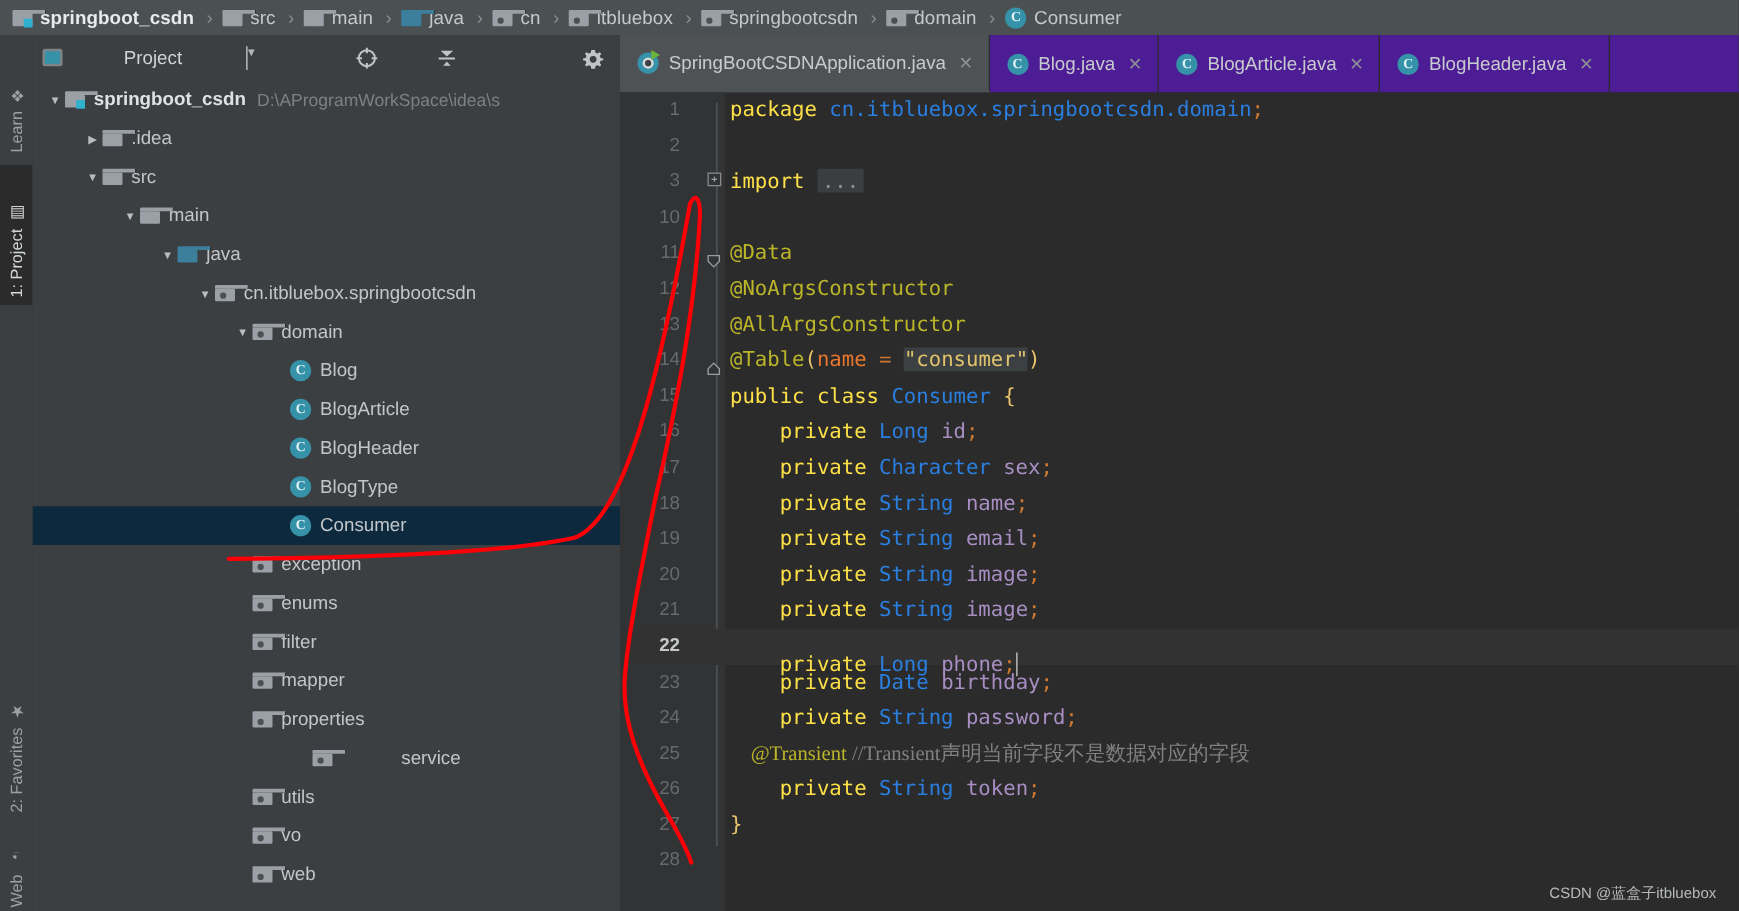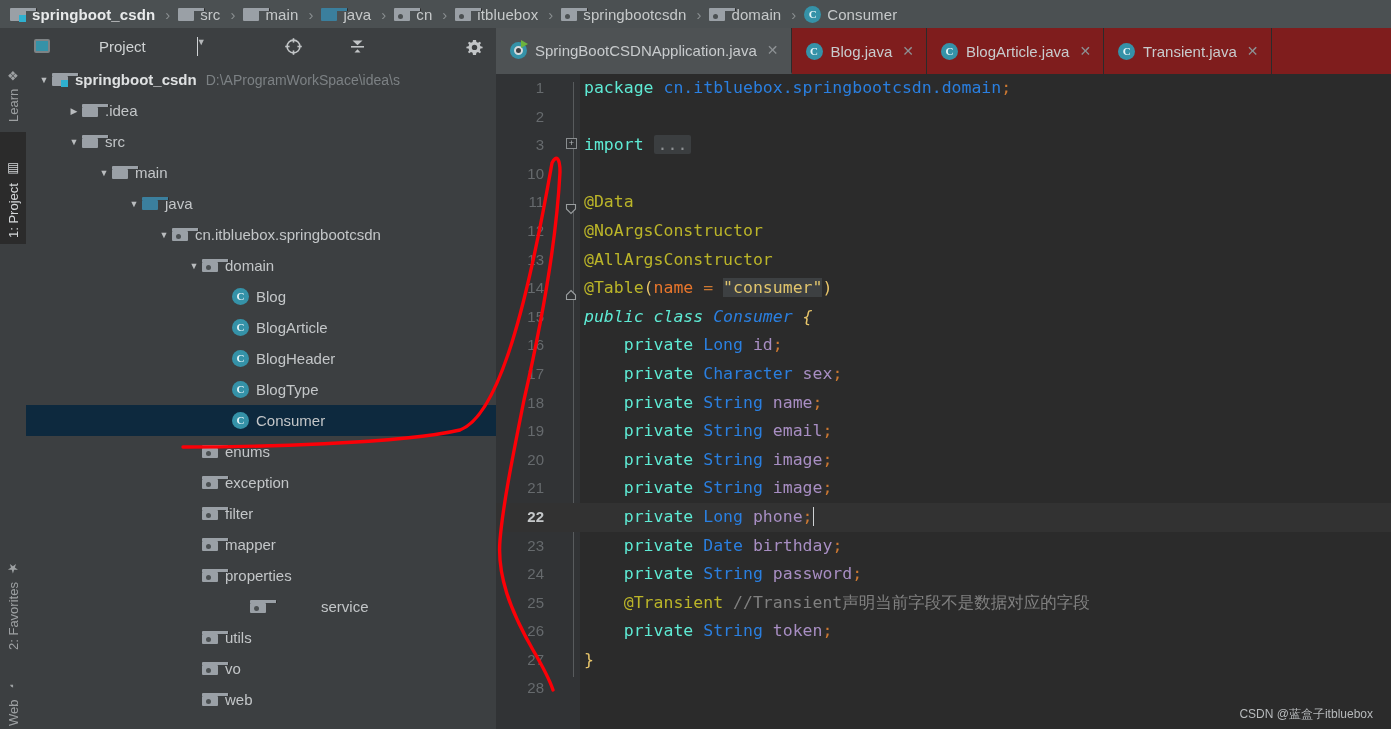--- a/index.html
+++ b/index.html
@@ -62,39 +62,39 @@
               font-size:9px;text-align:center;line-height:16px;flex:0 0 auto;}
   .row .nm{margin-left:7px;}
   .row .nm.bold{font-weight:bold;color:#dfe1e2;}
   .row .path{margin-left:9px;color:#7c8184;font-size:14px;}
 
   
   .pscroll{position:absolute;left:482px;top:72px;width:8px;height:470px;background:#5a5f62;border-radius:0;}
 
   
   .editor{position:absolute;left:496px;top:28px;width:895px;height:701px;background:#2b2b2b;}
-  .tabs{height:46px;display:flex;align-items:stretch;background:#7f1d1d;}
+  .tabs{height:46px;display:flex;align-items:stretch;background:#4c1d95;}
   .tab{display:flex;align-items:center;padding:0 12px 0 14px;height:46px;
        border-right:1px solid #2b2b2b;box-sizing:border-box;white-space:nowrap;}
   .tab.active{background:#4e5254;border-bottom:2px solid #4e5254;}
   .tab .tlbl{font-size:15px;color:#c8cbcd;margin-left:8px;}
   .tab .tx{margin-left:10px;color:#8d9194;font-size:14px;}
 
   .code{position:absolute;left:0;top:46px;width:895px;height:655px;background:#2b2b2b;}
   .gutter{position:absolute;left:0;top:0;width:84px;height:655px;background:#313335;}
   .fold{position:absolute;left:70px;top:0;width:14px;height:655px;}
   .foldline{position:absolute;left:7px;top:8px;width:1px;height:595px;background:#585b5d;}
   .lines{position:absolute;left:0;top:0;width:895px;height:655px;
          font-family:"DejaVu Sans Mono","Liberation Mono",monospace;font-size:16.5px;}
   .ln{position:relative;height:28.6px;line-height:28.6px;white-space:pre;}
   .ln .num{position:absolute;left:0;width:48px;text-align:right;color:#666a6d;font-size:15px;
            font-family:"Liberation Sans",sans-serif;}
   .ln.cur .num{color:#c5c8ca;font-weight:bold;}
   .ln.cur{background:#323232;}
-  .ln .txt{position:absolute;left:88px;} .kw{color:#5eead4;} .typ{color:#2a7fe0;} .fld{color:#a88ec3;}
+  .ln .txt{position:absolute;left:88px;} .kw{color:#fde047;} .typ{color:#2a7fe0;} .fld{color:#a88ec3;}
   .pkg{color:#2a7fe0;} .ann{color:#bbb529;} .str{color:#e0c46c;}
   .cmt{color:#808080;} .op{color:#cc7832;} .br{color:#e8c56a;} .sq{color:#cc7832;}
   .attr{color:#e8762c;}
   .folded{background:#3b3e40;color:#8d9194;padding:0 4px;border-radius:2px;}
   .foldbox{position:absolute;left:-18px;top:7px;width:11px;height:11px;border:1px solid #8a8e90;
            box-sizing:border-box;color:#b2b6b8;font-size:9px;line-height:9px;text-align:center;
            font-family:"Liberation Sans",sans-serif;background:#313335;}
   .foldv{position:absolute;left:-19px;top:8px;width:12px;height:11px;}
   .strhl{background:#3d4042;}
   .caret{display:inline-block;width:1.5px;height:19px;background:#cfd2d4;vertical-align:-4px;}
@@ -325,30 +325,30 @@
           <span class="ico ico-class">C</span>
           <span class="nm">Consumer</span>
         </div>
         <div class="row" style="padding-left: 160px;">
           <span class="arrow"></span>
           <span class="ico ico-folder ico-pkg">
             <i class="tab"></i>
             <i class="body"></i>
             <i class="dot"></i>
           </span>
+          <span class="nm">exception</span>
+        </div>
+        <div class="row" style="padding-left: 160px;">
+          <span class="arrow"></span>
+          <span class="ico ico-folder ico-pkg">
+            <i class="tab"></i>
+            <i class="body"></i>
+            <i class="dot"></i>
+          </span>
           <span class="nm">enums</span>
-        </div>
-        <div class="row" style="padding-left: 160px;">
-          <span class="arrow"></span>
-          <span class="ico ico-folder ico-pkg">
-            <i class="tab"></i>
-            <i class="body"></i>
-            <i class="dot"></i>
-          </span>
-          <span class="nm">exception</span>
         </div>
         <div class="row" style="padding-left: 160px;">
           <span class="arrow"></span>
           <span class="ico ico-folder ico-pkg">
             <i class="tab"></i>
             <i class="body"></i>
             <i class="dot"></i>
           </span>
           <span class="nm">filter</span>
         </div>
@@ -425,21 +425,21 @@
           <span class="tlbl">Blog.java</span>
           <span class="tx">✕</span>
         </div>
         <div class="tab">
           <span class="ico ico-class">C</span>
           <span class="tlbl">BlogArticle.java</span>
           <span class="tx">✕</span>
         </div>
         <div class="tab">
           <span class="ico ico-class">C</span>
-          <span class="tlbl">Transient.java</span>
+          <span class="tlbl">BlogHeader.java</span>
           <span class="tx">✕</span>
         </div>
       </div>
     <div class="code">
       <div class="gutter"></div>
       <div class="fold">
           <div class="foldline"></div>
         </div>
       <div class="lines" id="lines">
           <div class="ln"><span class="num">1</span><span class="txt" style="position: absolute; left: 88px;"><span class="kw">package </span><span class="pkg">cn.itbluebox.springbootcsdn.domain</span><span class="sq">;</span></span></div>
@@ -447,31 +447,31 @@
           <div class="ln"><span class="num">3</span><span class="txt" style="position: absolute; left: 88px;"><span class="foldbox">+</span><span class="kw">import </span><span class="folded">...</span></span></div>
           <div class="ln"><span class="num">10</span><span class="txt" style="position: absolute; left: 88px;"></span></div>
           <div class="ln"><span class="num">11</span><span class="txt" style="position: absolute; left: 88px;"><span class="foldv"><svg width="12" height="12" viewBox="0 0 12 12">
                   <path d="M1.5 1.5 H10.5 V6 L6 10.5 L1.5 6 Z" fill="#313335" stroke="#9a9ea0" stroke-width="1.1"></path>
                 </svg></span><span class="ann">@Data</span></span></div>
           <div class="ln"><span class="num">12</span><span class="txt" style="position: absolute; left: 88px;"><span class="ann">@NoArgsConstructor</span></span></div>
           <div class="ln"><span class="num">13</span><span class="txt" style="position: absolute; left: 88px;"><span class="ann">@AllArgsConstructor</span></span></div>
           <div class="ln"><span class="num">14</span><span class="txt" style="position: absolute; left: 88px;"><span class="foldv"><svg width="12" height="12" viewBox="0 0 12 12">
                   <path d="M6 1.5 L10.5 6 V10.5 H1.5 V6 Z" fill="#313335" stroke="#9a9ea0" stroke-width="1.1"></path>
                 </svg></span><span class="ann">@Table</span><span class="br">(</span><span class="attr">name</span><span class="op"> = </span><span class="str strhl">"consumer"</span><span class="br">)</span></span></div>
-          <div class="ln"><span class="num">15</span><span class="txt" style="position: absolute; left: 88px; font-style: italic;"><span class="kw">public </span><span class="kw">class </span><span class="typ">Consumer</span><span class="br"> {</span></span></div>
+          <div class="ln"><span class="num">15</span><span class="txt" style="position: absolute; left: 88px;"><span class="kw">public </span><span class="kw">class </span><span class="typ">Consumer</span><span class="br"> {</span></span></div>
           <div class="ln"><span class="num">16</span><span class="txt" style="position: absolute; left: 88px;"><span class="kw">    private </span><span class="typ">Long</span><span class=""> </span><span class="fld">id</span><span class="sq">;</span></span></div>
           <div class="ln"><span class="num">17</span><span class="txt" style="position: absolute; left: 88px;"><span class="kw">    private </span><span class="typ">Character</span><span class=""> </span><span class="fld">sex</span><span class="sq">;</span></span></div>
           <div class="ln"><span class="num">18</span><span class="txt" style="position: absolute; left: 88px;"><span class="kw">    private </span><span class="typ">String</span><span class=""> </span><span class="fld">name</span><span class="sq">;</span></span></div>
           <div class="ln"><span class="num">19</span><span class="txt" style="position: absolute; left: 88px;"><span class="kw">    private </span><span class="typ">String</span><span class=""> </span><span class="fld">email</span><span class="sq">;</span></span></div>
           <div class="ln"><span class="num">20</span><span class="txt" style="position: absolute; left: 88px;"><span class="kw">    private </span><span class="typ">String</span><span class=""> </span><span class="fld">image</span><span class="sq">;</span></span></div>
           <div class="ln"><span class="num">21</span><span class="txt" style="position: absolute; left: 88px;"><span class="kw">    private </span><span class="typ">String</span><span class=""> </span><span class="fld">image</span><span class="sq">;</span></span></div>
-          <div class="ln cur"><span class="num">22</span><span class="txt" style="position: absolute; left: 88px;"><span class="kw">    private </span><span class="typ">Long</span><span class=""> </span><span class="fld">phone</span><span class="sq">;</span><span class="caret"></span></span></div>
+          <div class="ln cur"><span class="num">22</span><span class="txt" style="position: absolute; left: 88px; margin-top: 15px;"><span class="kw">    private </span><span class="typ">Long</span><span class=""> </span><span class="fld">phone</span><span class="sq">;</span><span class="caret"></span></span></div>
           <div class="ln"><span class="num">23</span><span class="txt" style="position: absolute; left: 88px;"><span class="kw">    private </span><span class="typ">Date</span><span class=""> </span><span class="fld">birthday</span><span class="sq">;</span></span></div>
           <div class="ln"><span class="num">24</span><span class="txt" style="position: absolute; left: 88px;"><span class="kw">    private </span><span class="typ">String</span><span class=""> </span><span class="fld">password</span><span class="sq">;</span></span></div>
-          <div class="ln"><span class="num">25</span><span class="txt" style="position: absolute; left: 88px;"><span class="ann">    @Transient</span><span class="cmt"> //Transient声明当前字段不是数据对应的字段</span></span></div>
+          <div class="ln"><span class="num">25</span><span class="txt" style="position: absolute; left: 88px; font-family: Liberation Serif, serif;"><span class="ann">    @Transient</span><span class="cmt"> //Transient声明当前字段不是数据对应的字段</span></span></div>
           <div class="ln"><span class="num">26</span><span class="txt" style="position: absolute; left: 88px;"><span class="kw">    private </span><span class="typ">String</span><span class=""> </span><span class="fld">token</span><span class="sq">;</span></span></div>
           <div class="ln"><span class="num">27</span><span class="txt" style="position: absolute; left: 88px;"><span class="br">}</span></span></div>
           <div class="ln"><span class="num">28</span><span class="txt" style="position: absolute; left: 88px;"></span></div>
         </div>
       <div class="watermark">CSDN @蓝盒子itbluebox</div>
     </div>
   </div>
 
   <svg class="annot" viewBox="0 0 1391 729" xmlns="http://www.w3.org/2000/svg">
     <path id="annot-path" fill="none" stroke="#fb0007" stroke-width="3.4" stroke-linecap="round" stroke-linejoin="round" d="M183,447 C250,447 400,444 460,430 C500,415 528,300 552,163

